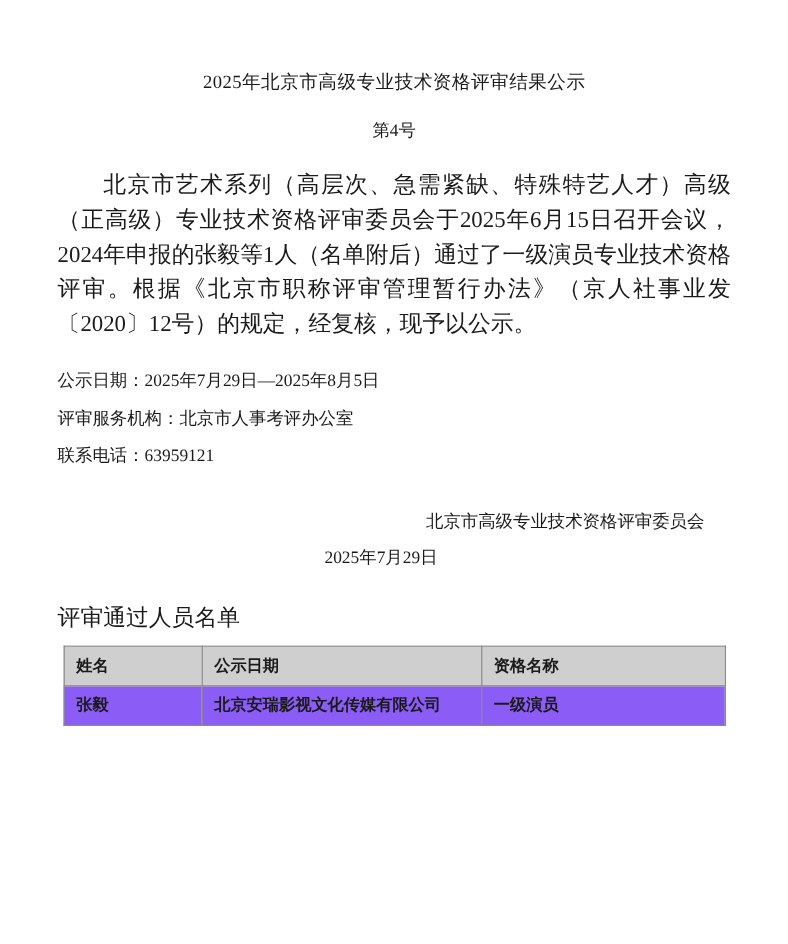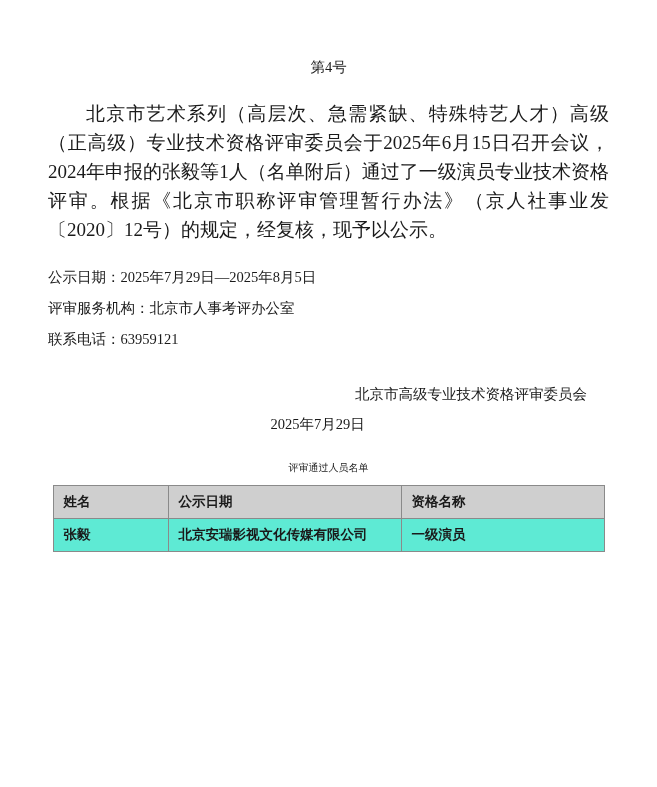--- a/index.html
+++ b/index.html
@@ -63,22 +63,21 @@
     line-height: 30px;
     padding-right: 22px;
   }
   .sig-date {
     text-align: center;
     font-size: 14.5px;
     line-height: 30px;
     padding-right: 22px;
   }
   .table-caption {
-    text-align: center;
-    font-size: 10px;
+    font-size: 19px;
     margin: 22px 0 10px 0;
   }
   table.name-table {
     border-collapse: collapse;
     width: 518px;
     margin: 0 auto;
     table-layout: fixed;
   }
   table.name-table th,
   table.name-table td {
@@ -87,31 +86,32 @@
     font-weight: bold;
     text-align: left;
     padding: 5px 0 5px 10px;
     height: 22px;
     line-height: 22px;
   }
   table.name-table thead th {
     background: #cfcfcf;
   }
   table.name-table td {
-    background: #5eead4;
+    background: #8b5cf6;
   }
   .col-name { width: 104px; }
   .col-org  { width: 222px; }
   .col-qual { width: 192px; }
 </style>
 </head>
 <body>
 
 <div class="page">
 
+  <h1 class="doc-title">2025年北京市高级专业技术资格评审结果公示</h1>
 
   <div class="doc-number">第4号</div>
 
   <p class="body-text">北京市艺术系列（高层次、急需紧缺、特殊特艺人才）高级（正高级）专业技术资格评审委员会于2025年6月15日召开会议，2024年申报的张毅等1人（名单附后）通过了一级演员专业技术资格评审。根据《北京市职称评审管理暂行办法》（京人社事业发〔2020〕12号）的规定，经复核，现予以公示。</p>
 
   <div class="meta-block">
     <div class="meta-line">公示日期：2025年7月29日—2025年8月5日</div>
     <div class="meta-line">评审服务机构：北京市人事考评办公室</div>
     <div class="meta-line">联系电话：63959121</div>
   </div>

